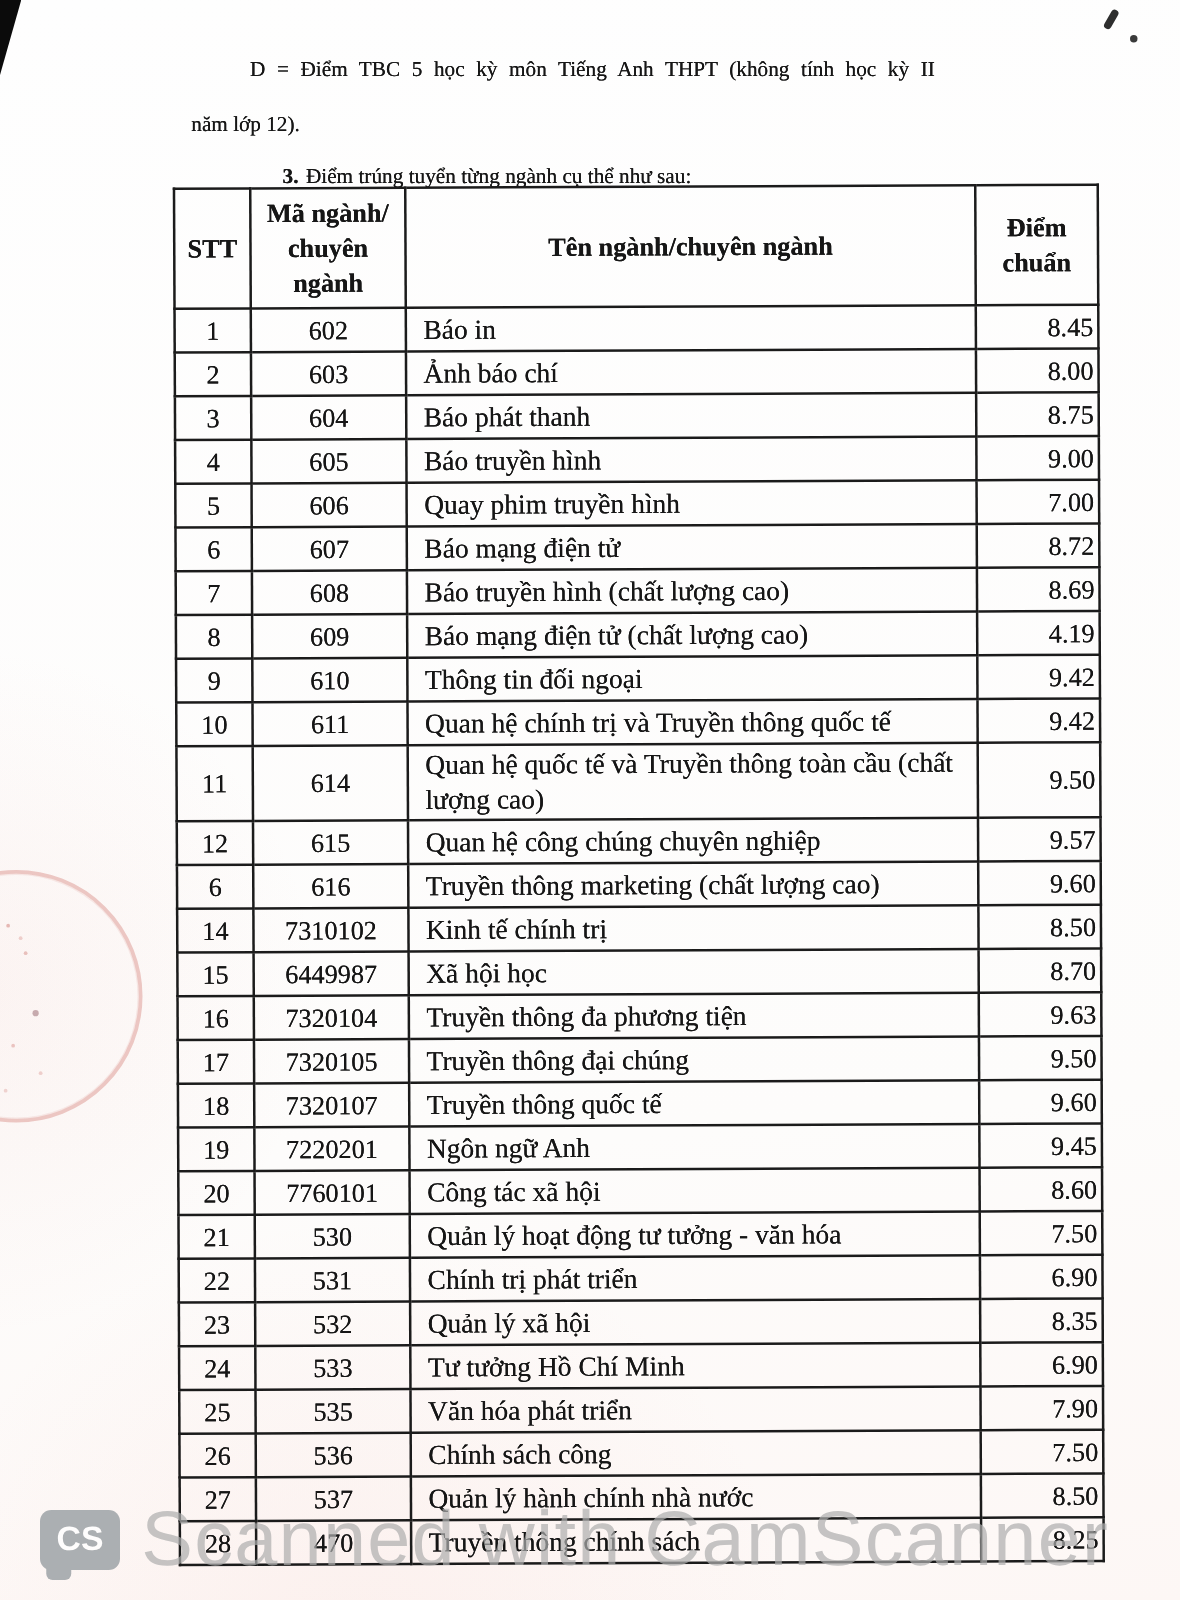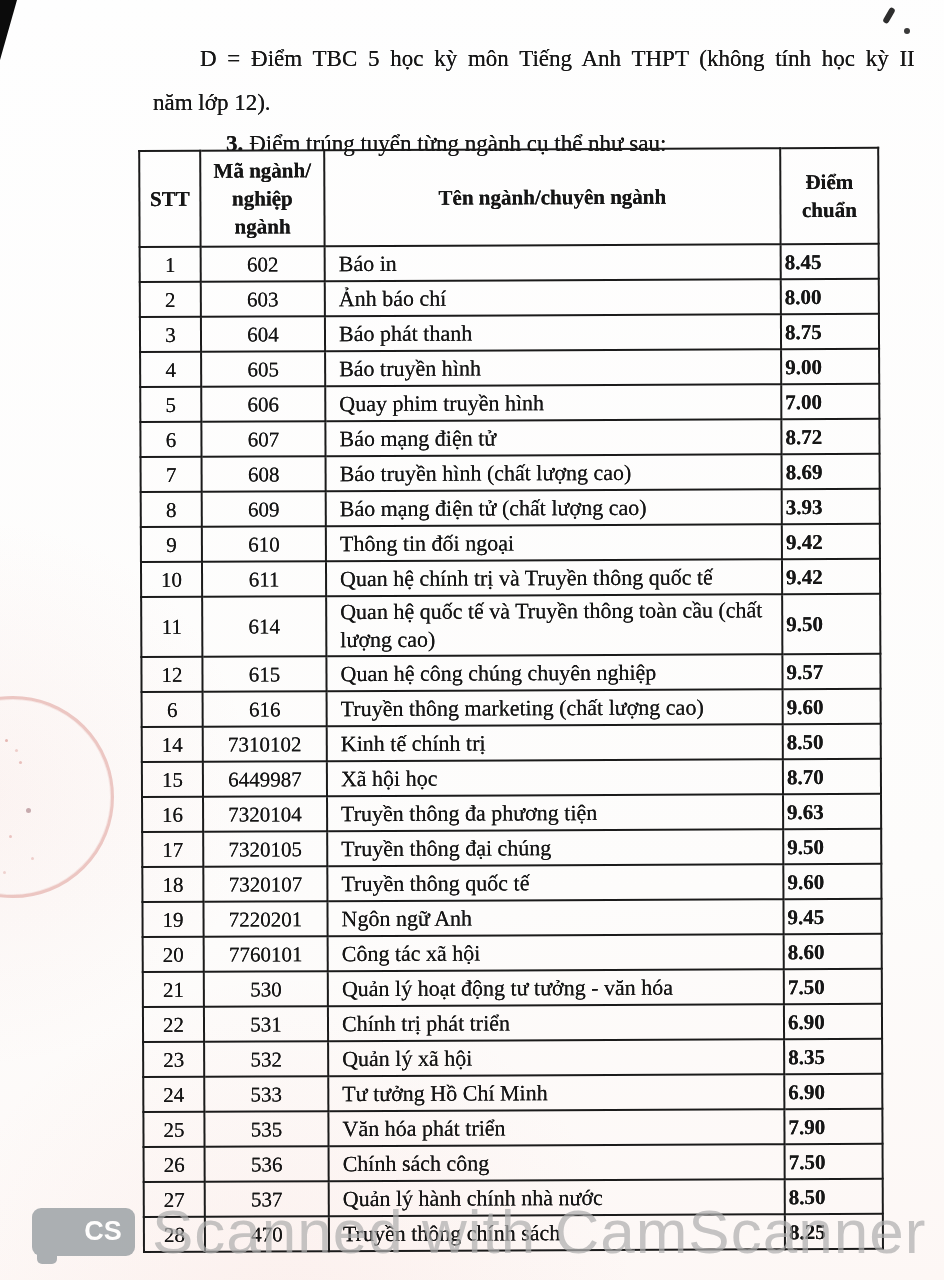--- a/index.html
+++ b/index.html
@@ -52,21 +52,21 @@
       -8px 48px 0 rgba(190,70,60,0.25),
       22px 70px 0 1px rgba(120,60,70,0.40),
       4px 96px 0 rgba(190,70,60,0.28),
       26px 118px 0 rgba(190,70,60,0.22),
       -14px 86px 0 rgba(190,70,60,0.25),
       10px 10px 0 rgba(190,70,60,0.22),
       -2px 132px 0 rgba(190,70,60,0.20);
   }
 
   
-  .line { position: absolute; white-space: nowrap; font-size: 23px; text-shadow: 0 0 0.5px currentColor; text-align: right; }
+  .line { position: absolute; white-space: nowrap; font-size: 17px; text-shadow: 0 0 0.5px currentColor; text-align: right; }
   .p-line1 { left: 200px; top: 46px; word-spacing: 5px; }
   .p-line2 { left: 153px; top: 90px; }
   .heading  { left: 198px; top: 131px; margin-left: 28px; }
   .heading .num { font-weight: bold; margin-right: 6px; }
 
   
   table.doc-table {
     position: absolute; left: 143px; top: 150px;
     border-collapse: collapse;
     transform: rotate(-0.25deg);
@@ -81,38 +81,37 @@
   .doc-table thead tr { height: 96px; }
   .doc-table tbody tr { height: 35px; }
   .doc-table th { font-size: 21px; font-weight: bold; text-align: center; line-height: 28px; padding: 2px 4px; }
   .col-stt   { width: 51px; }
   .col-code  { width: 114px; }
   .col-name  { width: 446px; }
   .col-score { width: 88px; }
   .doc-table td { font-size: 21px; line-height: 28px; padding: 1px 3px; }
   td.stt, td.code { text-align: center; }
   td.name { text-align: left; padding-left: 13px; font-size: 22px; }
-  td.score { text-align: left; font-weight: bold; }
+  td.score { text-align: right; font-weight: normal; }
 
   
   .watermark {
     position: absolute; left: 32px; top: 1196px;
     display: flex; align-items: center; gap: 17px;
     z-index: 6; pointer-events: none;
   }
   .cs-logo {
     width: 64px; height: 48px;
     background: #9aa0a4; opacity: 0.82;
     border-radius: 9px;
     color: #fff;
     font-family: "Liberation Sans", sans-serif;
     font-weight: bold; font-size: 27px;
     display: flex; align-items: center; justify-content: center;
     position: relative;
-    padding-left: 39px;
   }
   .cs-logo::after {
     content: "";
     position: absolute; left: 5px; bottom: -8px;
     width: 20px; height: 10px;
     background: #9aa0a4;
     border-radius: 0 0 5px 5px;
   }
   .wm-text {
     font-family: "Liberation Sans", sans-serif;
@@ -135,21 +134,21 @@
 <div class="line heading">
   <span class="num">3.</span><span>Điểm trúng tuyển từng ngành cụ thể như sau:</span>
 </div>
 
 <table class="doc-table">
   <thead>
     <tr>
       <th class="col-stt">STT</th>
       <th class="col-code">
         <div>Mã ngành/</div>
-        <div>nghiệp</div>
+        <div>chuyên</div>
         <div>ngành</div>
       </th>
       <th class="col-name">Tên ngành/chuyên ngành</th>
       <th class="col-score">
         <div>Điểm</div>
         <div>chuẩn</div>
       </th>
     </tr>
   </thead>
   <tbody>
@@ -192,21 +191,21 @@
       <tr>
     <td class="stt">7</td>
     <td class="code">608</td>
     <td class="name">Báo truyền hình (chất lượng cao)</td>
     <td class="score">8.69</td>
   </tr>
       <tr>
     <td class="stt">8</td>
     <td class="code">609</td>
     <td class="name">Báo mạng điện tử (chất lượng cao)</td>
-    <td class="score">3.93</td>
+    <td class="score">4.19</td>
   </tr>
       <tr>
     <td class="stt">9</td>
     <td class="code">610</td>
     <td class="name">Thông tin đối ngoại</td>
     <td class="score">9.42</td>
   </tr>
       <tr>
     <td class="stt">10</td>
     <td class="code">611</td>

